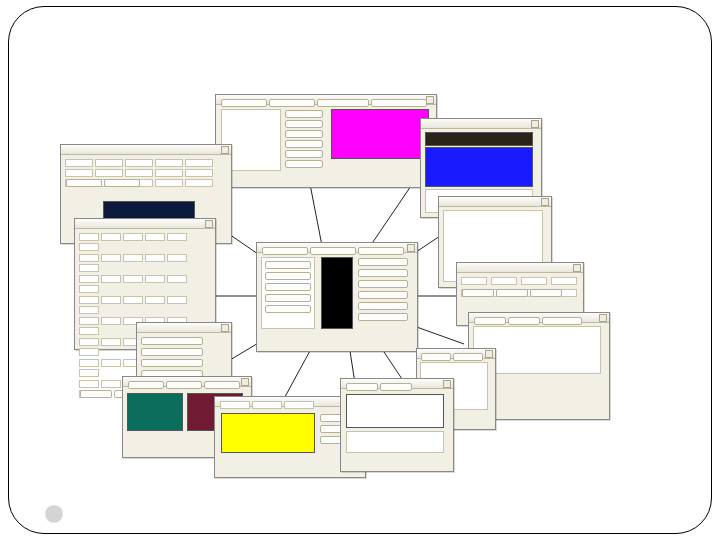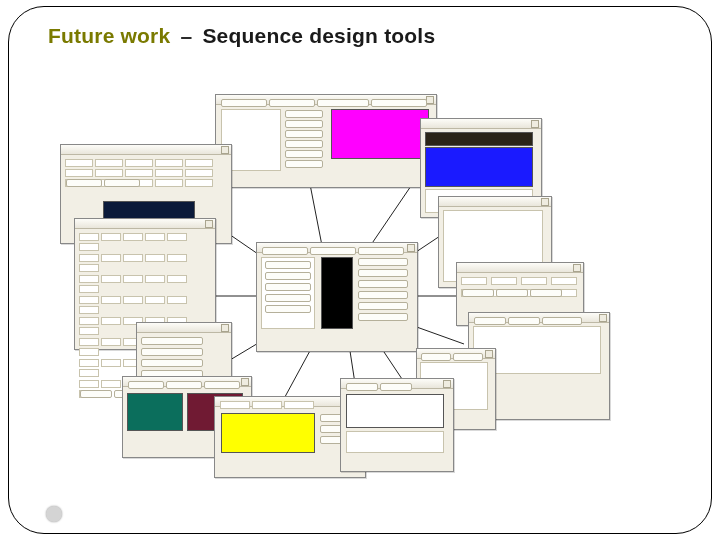--- a/index.html
+++ b/index.html
@@ -83,25 +83,20 @@
     background:#d4d4d4;
     box-shadow: 0 0 2px #999;
   }
 </style>
 </head>
 <body>
 
 <div class="slide">
   <div class="frame"></div>
 
-  <div class="title">
-    <span class="accent">Future work</span>
-    <span class="dash">–</span>
-    <span>Sequence design tools</span>
-  </div>
 
   <div class="canvas">
 
     <svg class="arrows" viewBox="0 0 560 410">
       <defs>
         <marker id="ah" viewBox="0 0 10 10" refX="8" refY="5" markerWidth="5" markerHeight="5" orient="auto">
           <path d="M0 0 L10 5 L0 10 z" fill="#222"></path>
         </marker>
       </defs>
       <g stroke="#222" stroke-width="1" fill="none" marker-end="url(#ah)">

